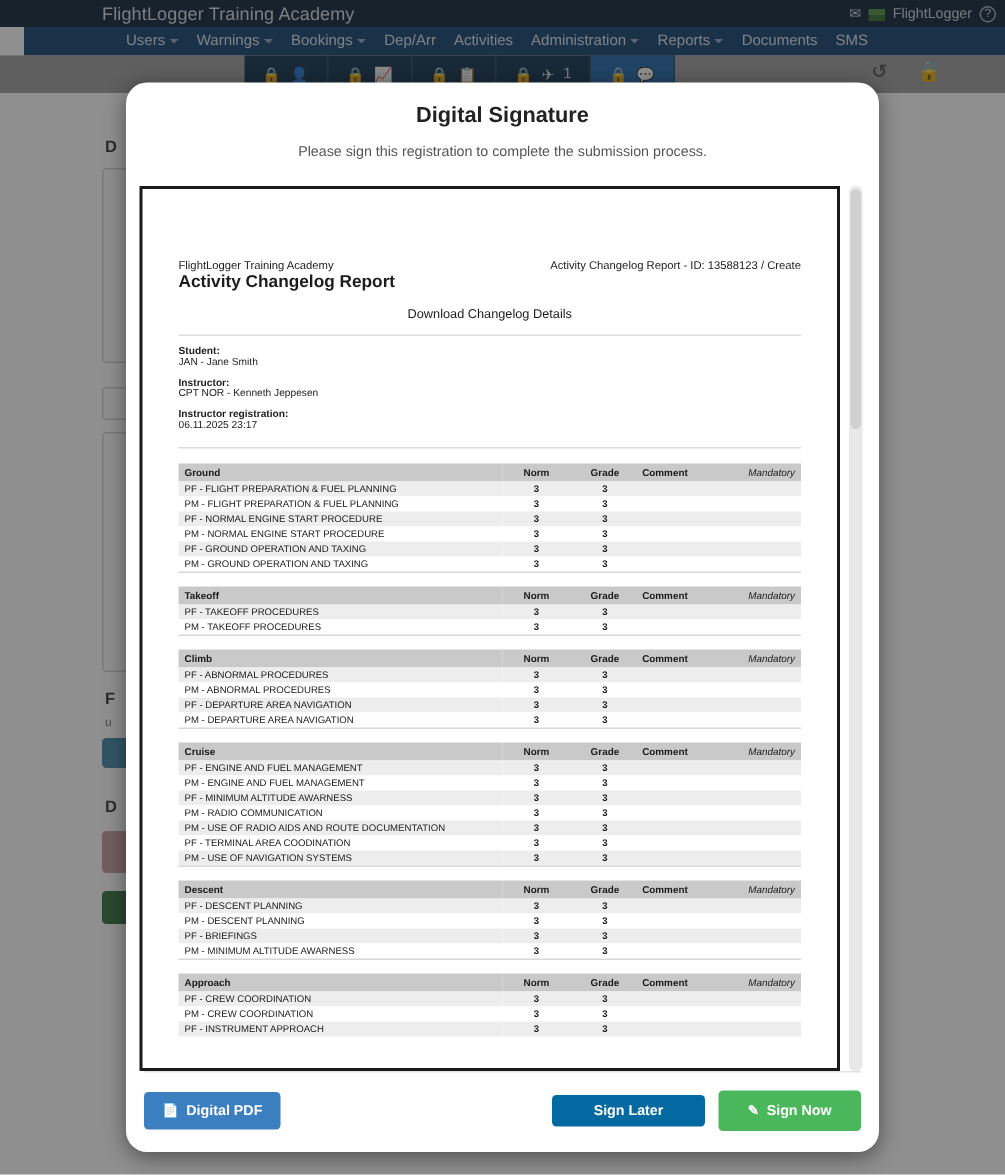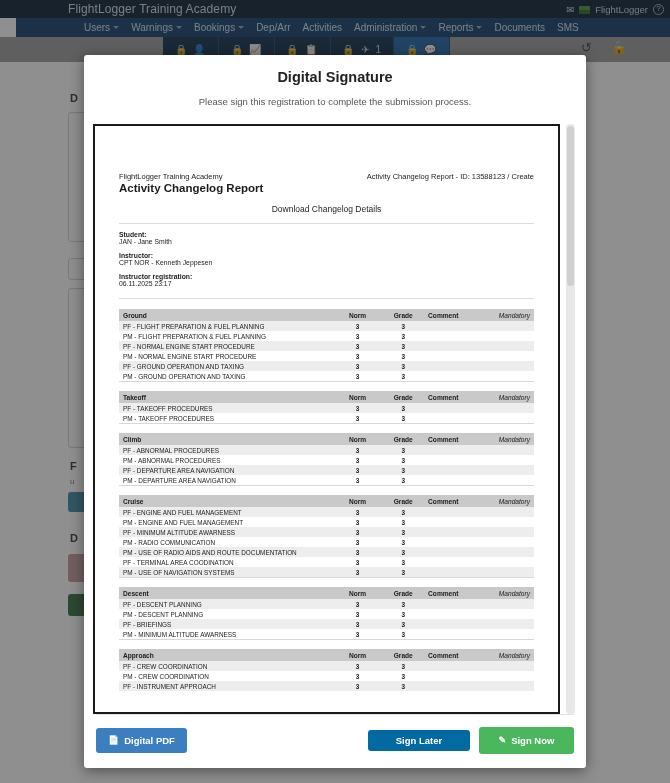--- a/index.html
+++ b/index.html
@@ -80,21 +80,21 @@
   .bg-box {
     position:absolute; border: 1px solid #cfcfcf; border-radius: 3px; background:#fdfdfd;
   }
   .bg-btn { position:absolute; border-radius: 3px; }
 
   .dim { position: absolute; inset: 0; background: rgba(40,40,40,0.52); }
 
   
   .modal {
     position: absolute; left: 84px; top: 55px; width: 502px; height: 713px;
-    background: #ffffff; border-radius: 3px;
+    background: #ffffff; border-radius: 14px;
     box-shadow: 0 3px 14px rgba(0,0,0,.45);
     display: flex; flex-direction: column; overflow: hidden;
   }
   .modal-title {
     text-align: center; font-size: 14.5px; font-weight: bold; color: #222;
     padding-top: 14px;
   }
   .modal-sub {
     text-align: center; font-size: 9.5px; color: #555; padding-top: 11px; padding-bottom: 17px;
   }

